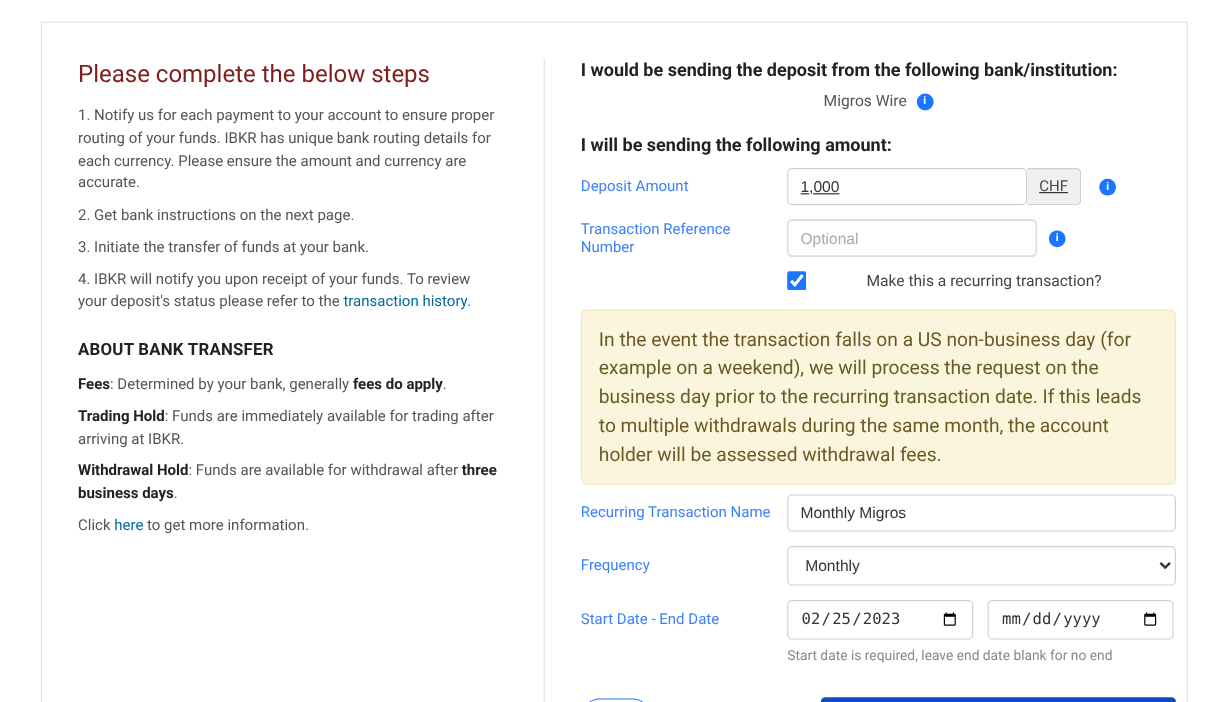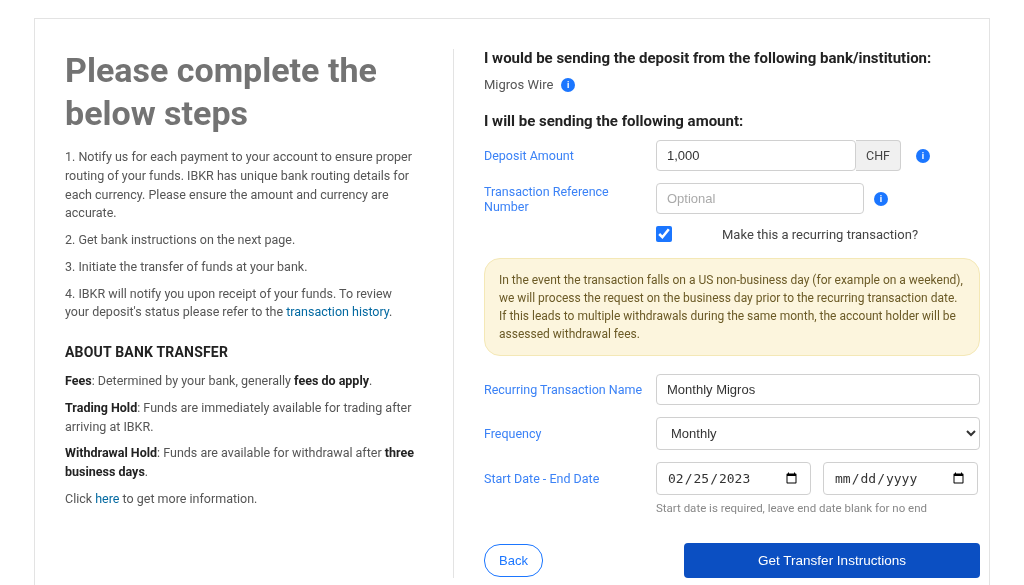--- a/index.html
+++ b/index.html
@@ -19,24 +19,24 @@
   .left {
     width: 352px;
     flex-shrink: 0;
   }
   .right {
     flex: 1;
     border-left: 1px solid #e3e3e3;
     padding-left: 30px;
   }
   h1 {
-    font-size: 34px;
-    font-weight: 700;
+    font-size: 20px;
+    font-weight: 400;
     line-height: 1.25;
-    color: #737373;
+    color: #7f1d1d;
     margin-bottom: 14px;
   }
   .left p {
     font-size: 12.5px;
     line-height: 1.5;
     color: #555;
     margin-bottom: 8px;
   }
   .link { color: #0369a1; text-decoration: none; cursor: pointer; }
   h2 {
@@ -48,21 +48,21 @@
     letter-spacing: 0.2px;
   }
   .b { font-weight: 700; color: #222; }
 
   .right .section-title {
     font-size: 15px;
     font-weight: 700;
     color: #222;
     margin-bottom: 10px;
   }
-  .inst-line { display: flex; align-items: center; gap: 8px; margin-bottom: 20px; color: #555; font-size: 13px; }
+  .inst-line { display: flex; align-items: center; gap: 8px; margin-bottom: 20px; color: #555; font-size: 13px; justify-content: center; }
   .info-dot {
     width: 14px; height: 14px; border-radius: 50%;
     background: #1b76ff; color: #fff; font-size: 9px; font-weight: 700;
     display: inline-flex; align-items: center; justify-content: center;
     cursor: pointer;
     flex-shrink: 0;
   }
   .field-row {
     display: flex;
     align-items: center;
@@ -76,20 +76,21 @@
   }
   .field-control {
     flex: 1;
     display: flex;
     align-items: center;
     gap: 10px;
   }
   .input-group {
     display: flex;
     width: 250px;
+    text-decoration: underline;
   }
   input[type="text"], input[type="date"], select {
     border: 1px solid #d0d0d0;
     border-radius: 4px;
     padding: 7px 10px;
     font-size: 13px;
     color: #333;
     background: #fff;
   }
   input[type="text"]::placeholder { color: #aaa; }
@@ -108,26 +109,26 @@
   }
   .checkbox-row label { font-size: 13px; color: #444; margin-left: 40px; }
   input[type="checkbox"] {
     width: 16px; height: 16px;
     accent-color: #1b76ff;
     cursor: pointer;
   }
   .alert {
     background: #fcf5dd;
     border: 1px solid #f4e8b6;
-    border-radius: 16px;
+    border-radius: 5px;
     padding: 12px 14px;
-    font-size: 12px;
+    font-size: 16px;
     line-height: 1.5;
     color: #6b5a26;
-    margin-bottom: 18px;
+    margin-bottom: 8px;
   }
   .select-full { width: 324px; }
   .date-row .field-control { gap: 12px; }
   .date-input { width: 155px; }
   .hint {
     font-size: 11.5px;
     color: #888;
     margin-left: 172px;
     margin-top: -6px;
     margin-bottom: 18px;

